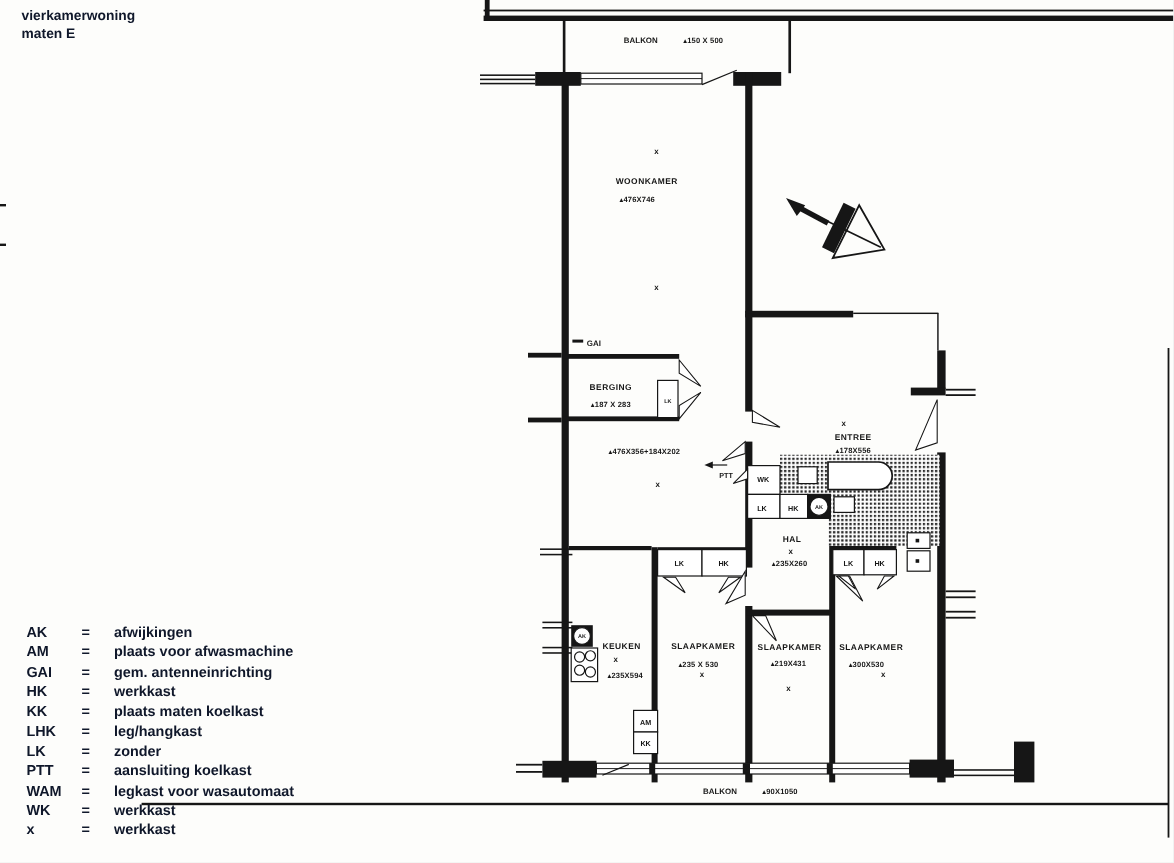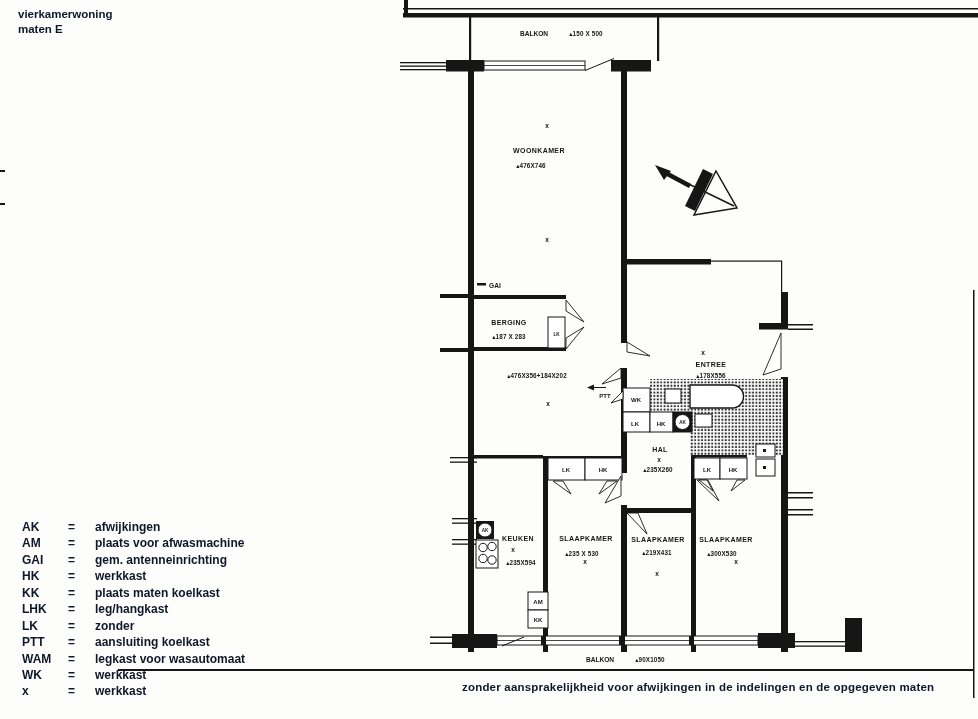--- a/index.html
+++ b/index.html
@@ -290,15 +290,14 @@
         <span class="eq">=</span>
         <span class="ds">werkkast</span>
       </div>
     <div class="lrow">
         <span class="ab">x</span>
         <span class="eq">=</span>
         <span class="ds">werkkast</span>
       </div>
   </div>
 
-  <div class="foot">zonder aansprakelijkheid voor afwijkingen in de indelingen en de opgegeven maten</div>
 
 </div>
 
 </body></html>

